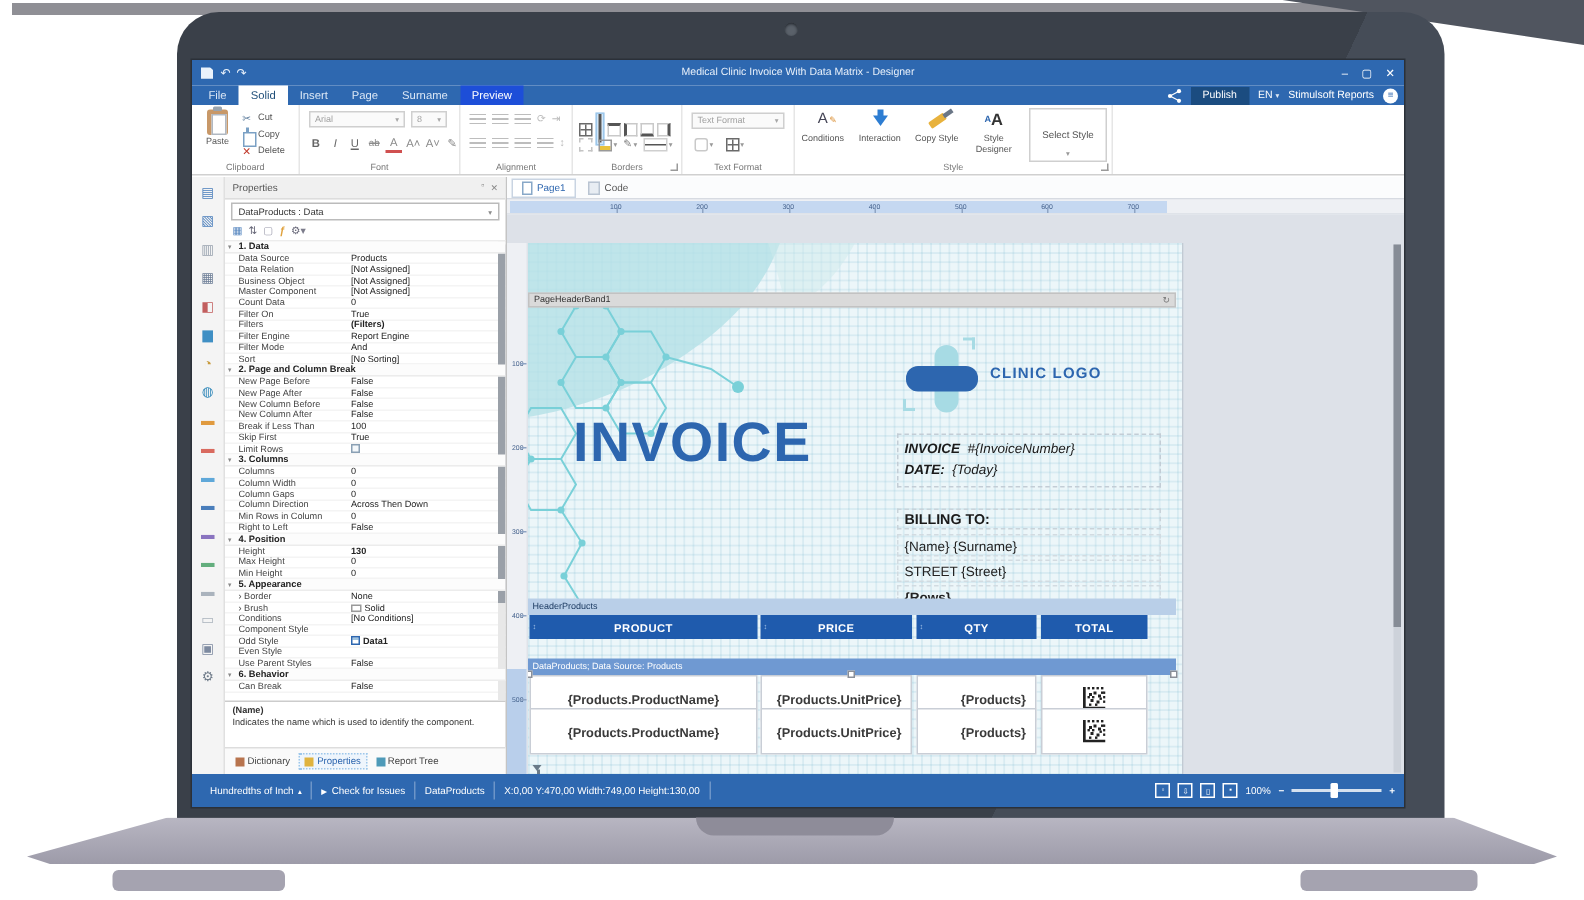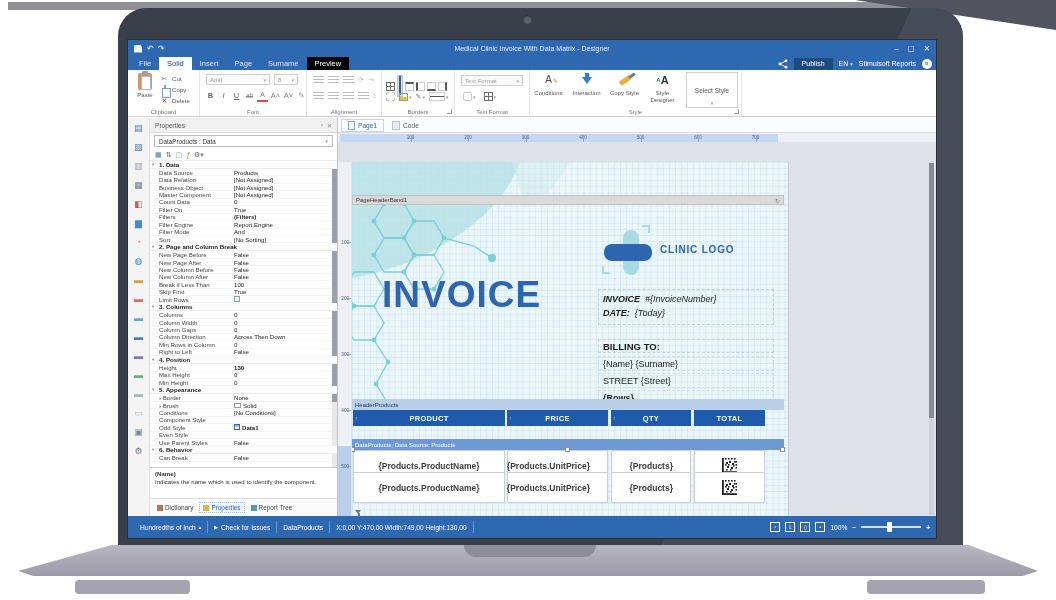--- a/index.html
+++ b/index.html
@@ -33,21 +33,21 @@
   .ic-save{width:8px;height:8px;margin-right:5px;background:#eaf2fb;
     clip-path:polygon(0 0,72% 0,100% 28%,100% 100%,0 100%);position:relative;}
   .win-title{position:absolute;left:0;right:0;text-align:center;font-size:7px;color:#e8f0fa;}
   .win-ctl{margin-left:auto;display:flex;gap:9px;font-size:7.5px;z-index:2;}
 
   
   .menubar{position:absolute;left:0;top:17px;width:100%;height:13px;background:#2e68b0;
     display:flex;padding-left:3px;}
   .mtab{color:#dce8f6;font-size:7.5px;line-height:13px;padding:0 8px;}
   .mtab.active{background:#fff;color:#1f4e79;}
-  .mtab.dark{background:#000000;color:#fff;}
+  .mtab.dark{background:#1d4ed8;color:#fff;}
   .menu-right{position:absolute;right:4px;top:0;height:13px;display:flex;align-items:center;gap:6px;color:#fff;}
   .publish{background:#1b4c80;font-size:7px;padding:1px 8px;line-height:10px;}
   .lang{font-size:7px;} .brandtxt{font-size:7px;}
   .brand-circle{width:10px;height:10px;border-radius:50%;background:#fff;color:#2d66af;font-size:6.5px;
     display:flex;align-items:center;justify-content:center;font-weight:bold;}
   .caret{font-size:5px;opacity:.85;}
 
   
   .ribbon{position:absolute;left:0;top:30px;width:100%;height:47px;background:#fff;
     border-bottom:1px solid #d0d0d0;}
@@ -186,21 +186,21 @@
   .bline{position:absolute;left:246px;width:176px;height:15px;border:1px dashed #d2dbe1;
     font-size:9px;color:#222;padding:0 4px;line-height:14px;}
 
   .thc{position:absolute;top:248px;height:16px;background:#1f5bad;color:#fff;font-size:7.5px;
     font-weight:bold;display:flex;align-items:center;justify-content:center;letter-spacing:.3px;}
   .sorti{position:absolute;left:2px;font-size:5px;color:#a9c6ea;}
   .tc{position:absolute;height:31px;background:#fff;border:1px solid #c9ced6;display:flex;
     align-items:center;font-size:8.5px;font-weight:bold;color:#3a3a3a;}
   .c0{left:1px;width:152px;} .c1{left:155px;width:101px;} .c2{left:259px;width:80px;} .c3{left:342px;width:71px;}
   .r0{top:288px;} .r1{top:310px;}
-  .cent{justify-content:center;} .rgt2{justify-content:flex-end;padding-right:17px;}
+  .cent{justify-content:center;} .rgt2{justify-content:flex-end;padding-right:6px;}
   .bcwrap{justify-content:center;}
 
   .hnd{position:absolute;width:5px;height:5px;background:#fff;border:1px solid #8a8f98;}
   .funnel{position:absolute;left:3px;top:348px;width:7px;height:8px;}
   .funnel:before{content:"";position:absolute;left:0;top:0;border-left:3.5px solid transparent;
     border-right:3.5px solid transparent;border-top:4px solid #6a7a88;}
   .funnel:after{content:"";position:absolute;left:3px;top:3px;width:1.5px;height:5px;background:#6a7a88;}
 
   
   .statusbar{position:absolute;left:0;bottom:0;width:100%;height:22px;background:#2e68b0;color:#fff;

